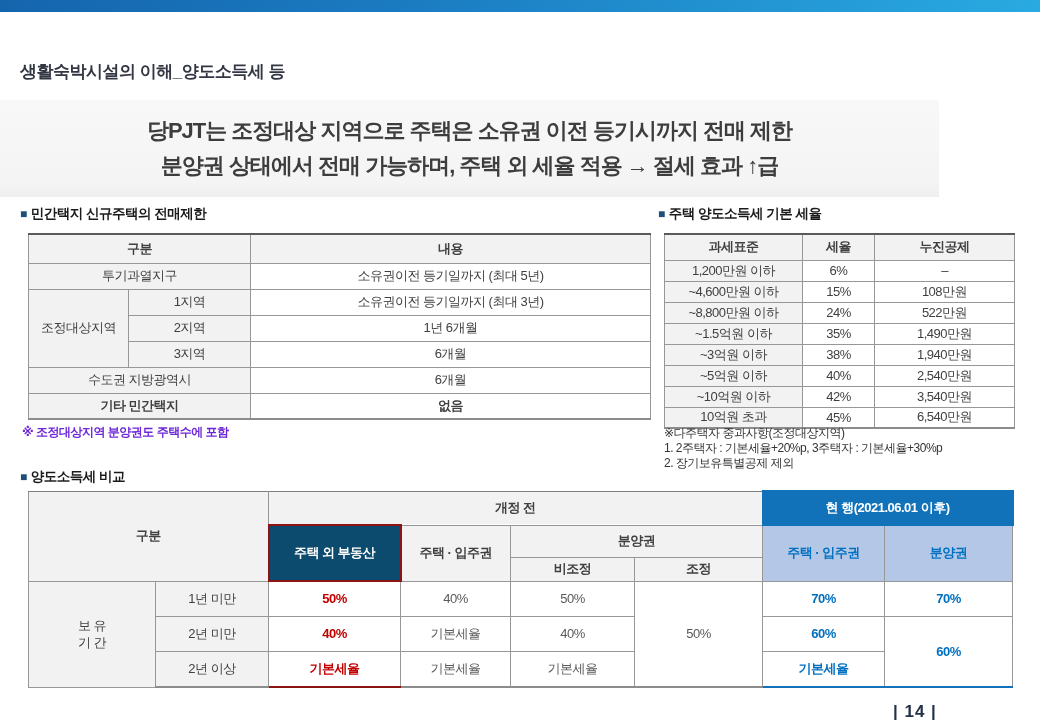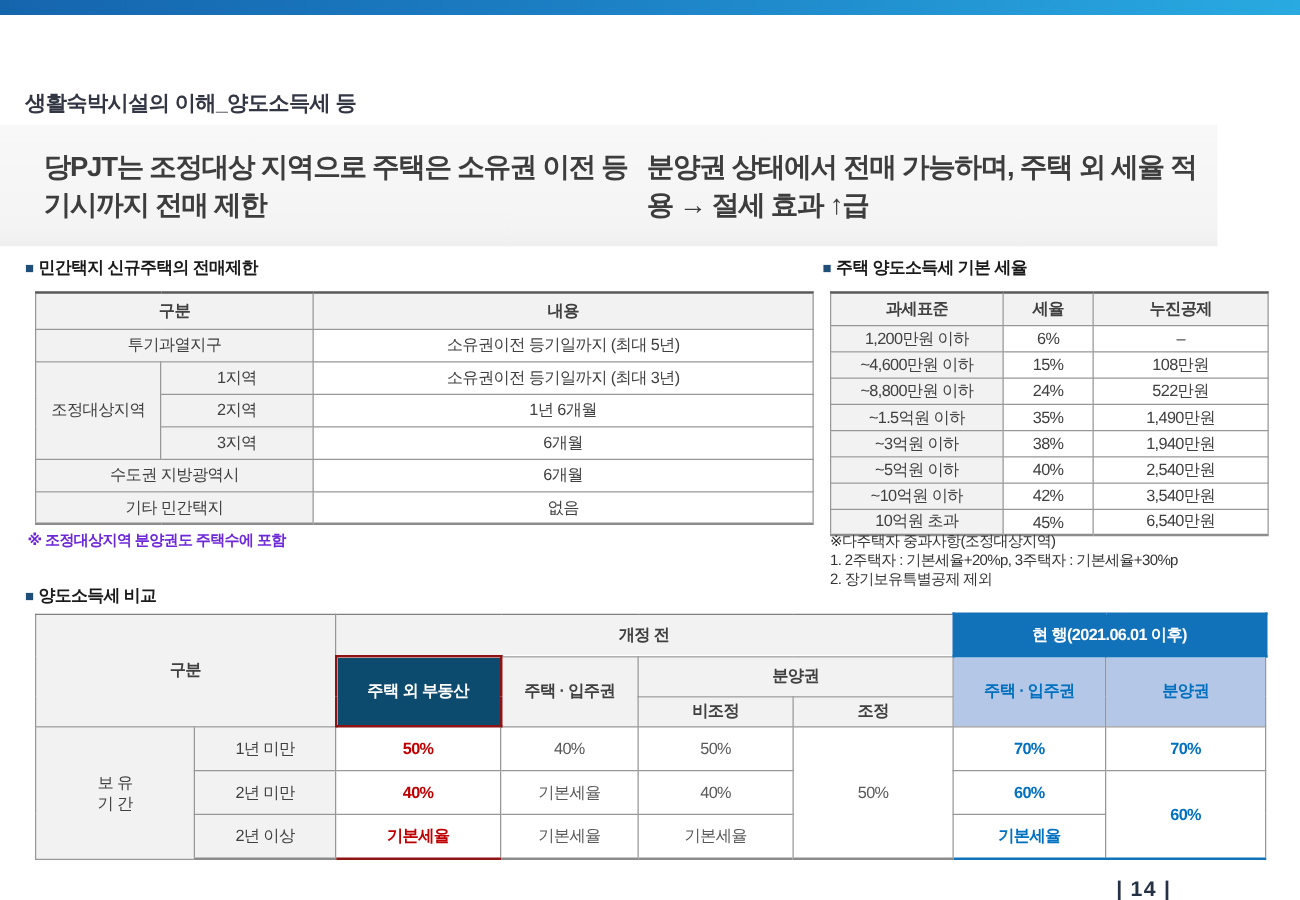--- a/index.html
+++ b/index.html
@@ -4,44 +4,44 @@
 <style>
   html,body{margin:0;padding:0;background:#e8e8e8;}
   #slide{
     position:relative;width:1040px;height:720px;background:#ffffff;overflow:hidden;
     font-family:"Liberation Sans","DejaVu Sans",sans-serif;color:#333;
   }
   
   .topbar{position:absolute;top:0;left:0;width:1040px;height:12px;
     background:linear-gradient(90deg,#1565ad 0%,#1b7cc2 40%,#29aae1 100%);}
   
-  .slide-title{position:absolute;top:71px;left:20px;font-size:17px;font-weight:bold;
+  .slide-title{position:absolute;top:60px;left:20px;font-size:17px;font-weight:bold;
     color:#333744;letter-spacing:-0.5px;text-align:right;}
   
   .banner{position:absolute;top:100px;left:0;width:939px;height:97px;
     background:linear-gradient(180deg,#f8f8f8 0%,#f4f4f4 85%,#efefef 100%);
-    display:flex;flex-direction:row;justify-content:center;align-items:center;gap:5px;padding-left:35px;}
+    display:flex;flex-direction:column;justify-content:center;align-items:center;gap:5px;}
   .banner-line{font-size:22px;font-weight:600;color:#3d3d3d;letter-spacing:-1px;}
   
   .sec-title{position:absolute;font-size:13.5px;font-weight:bold;color:#1a1a1a;letter-spacing:-0.5px;}
   .sec-title .sq{color:#1f4e79;margin-right:4px;font-size:12px;}
   
   table.t{border-collapse:collapse;table-layout:fixed;position:absolute;}
   table.t td{border:1px solid #979797;text-align:center;vertical-align:middle;
     font-size:13px;color:#404040;padding:0;letter-spacing:-0.5px;overflow:hidden;}
   td.g{background:#f2f2f2;}
   td.b{font-weight:bold;color:#1a1a1a;}
   td.nl{border-left:none;}
   td.nr{border-right:none;}
   
   .resale{left:28px;top:233px;width:622px;}
   .resale tr{height:26px;}
   .resale tr.hdr{height:29px;}
   .resale tr.hdr td{border-top:2px solid #5a5a5a;}
-  .resale tr.lastr td{border-bottom:2px solid #8c8c8c;}
+  .resale tr.lastr td{border-bottom:2px solid #8c8c8c;font-weight:bold;}
   
   .tax{left:664px;top:233px;width:350px;}
   .tax tr{height:21px;}
   .tax tr.hdr{height:26px;}
   .tax tr.hdr td{border-top:2px solid #5a5a5a;text-align:center;}
   .tax tr.lastr td{border-bottom:2px solid #8c8c8c;}
   .note{position:absolute;font-size:12px;font-weight:600;color:#6d28d9;letter-spacing:-0.5px;}
   .tax-notes{position:absolute;left:664px;top:426px;font-size:12px;font-weight:500;
     color:#333;line-height:15px;letter-spacing:-0.5px;}
   

